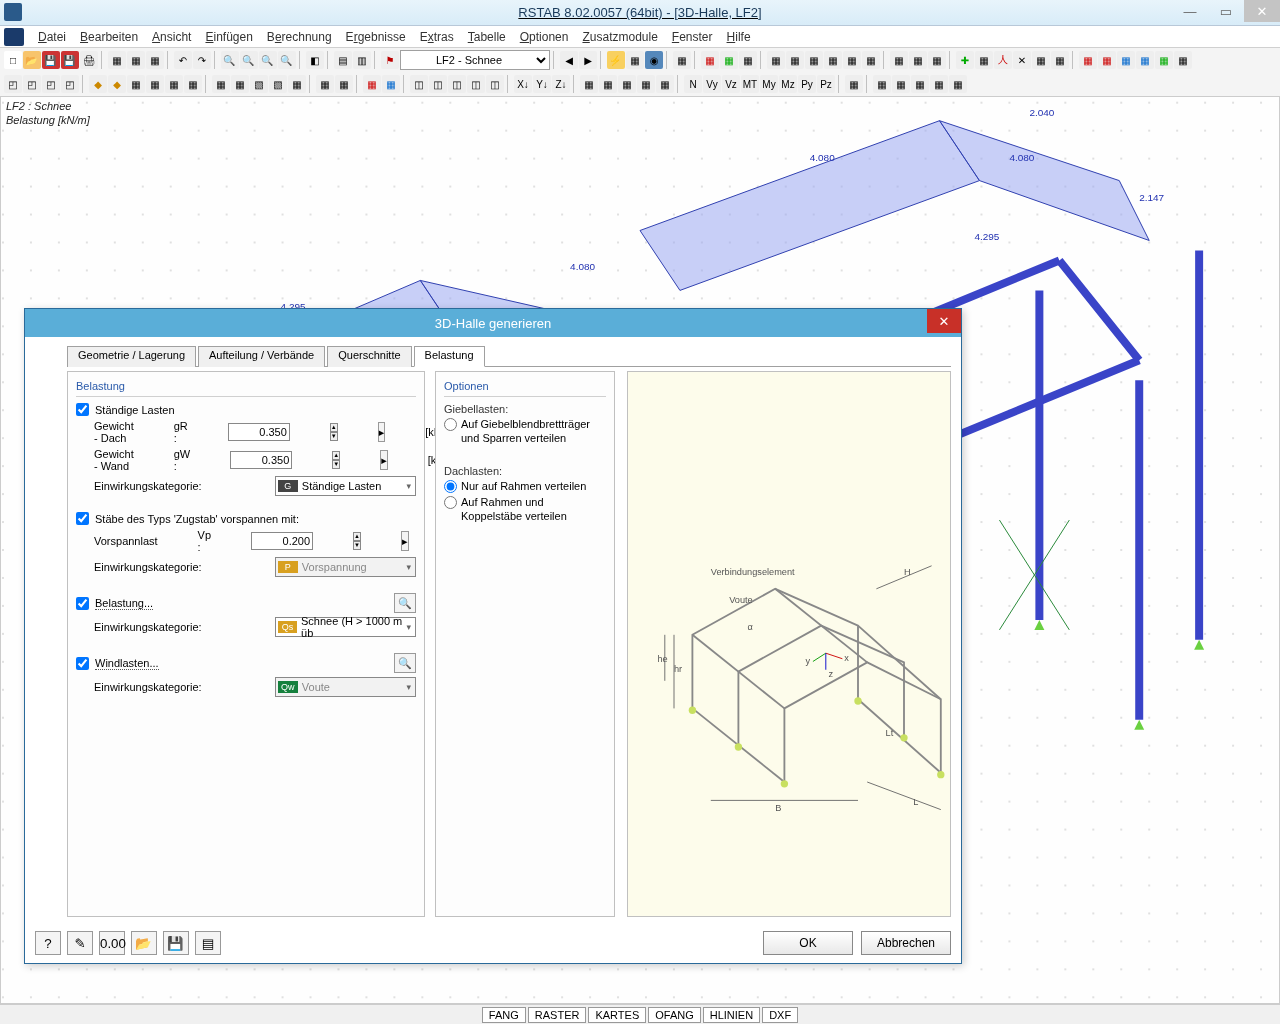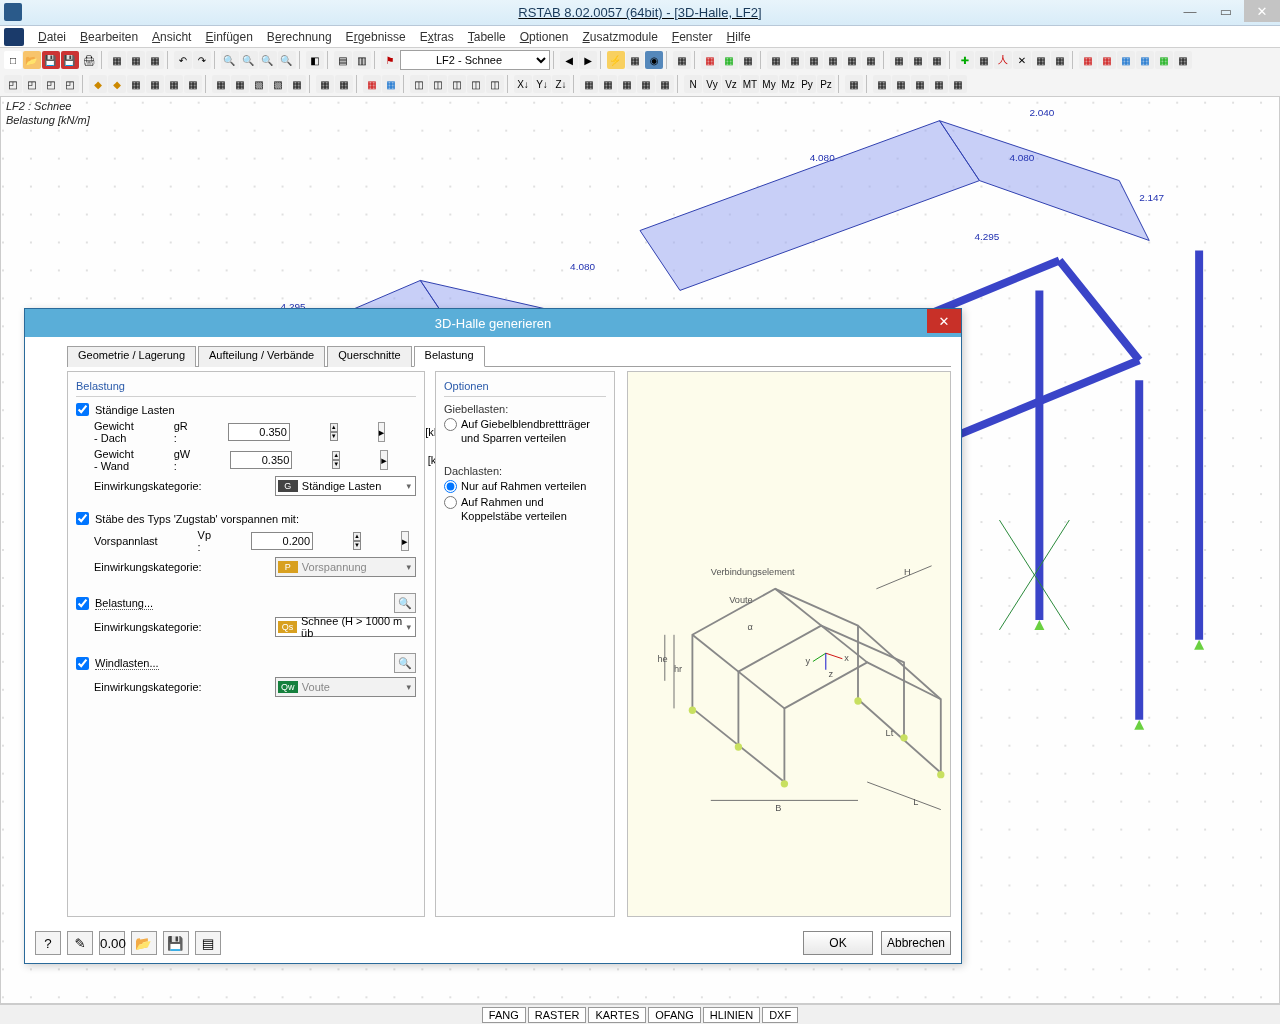--- a/index.html
+++ b/index.html
@@ -68,21 +68,21 @@
 
 .radio-g { font-size:11px; }
 .radio-g .rhead { color:#333; margin:4px 0 2px 0; }
 .radio-g label { display:flex; align-items:flex-start; gap:4px; margin:2px 0; line-height:14px; }
 .radio-g input { margin-top:1px; }
 
 .dfooter { position:absolute; bottom:8px; left:10px; right:10px; display:flex; align-items:center; }
 .dfooter .fbtns-l { display:flex; gap:6px; }
 .dfooter .fbtns-r { margin-left:auto; display:flex; gap:8px; }
 .dfooter .fbtn { width:26px; height:24px; border:1px solid #999; background:#f4f4f4; }
-.dfooter .btn { width:70px; height:24px; border:1px solid #888; background:linear-gradient(#fff,#e8e8e8); font-size:12px; }
+.dfooter .btn { width:90px; height:24px; border:1px solid #888; background:linear-gradient(#fff,#e8e8e8); font-size:12px; }
 
 
 .preview { width:100%; height:100%; }
 .preview text { font-size:10px; fill:#555; font-family:sans-serif; }
 </style>
 </head>
 <body>
 
 <div class="titlebar">
   <div class="ticon"></div>

